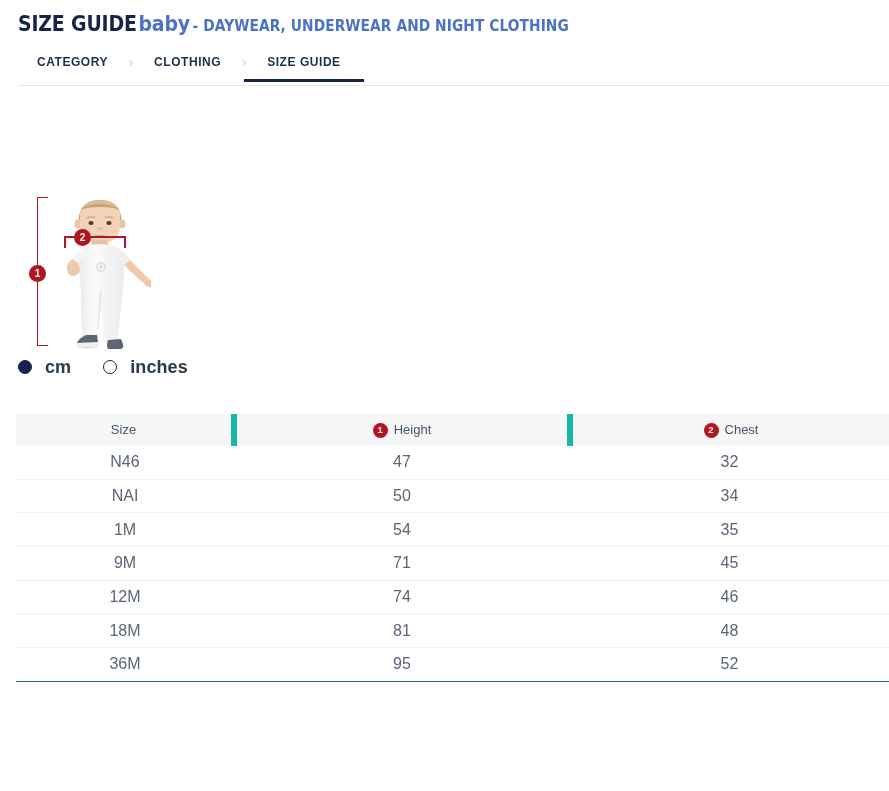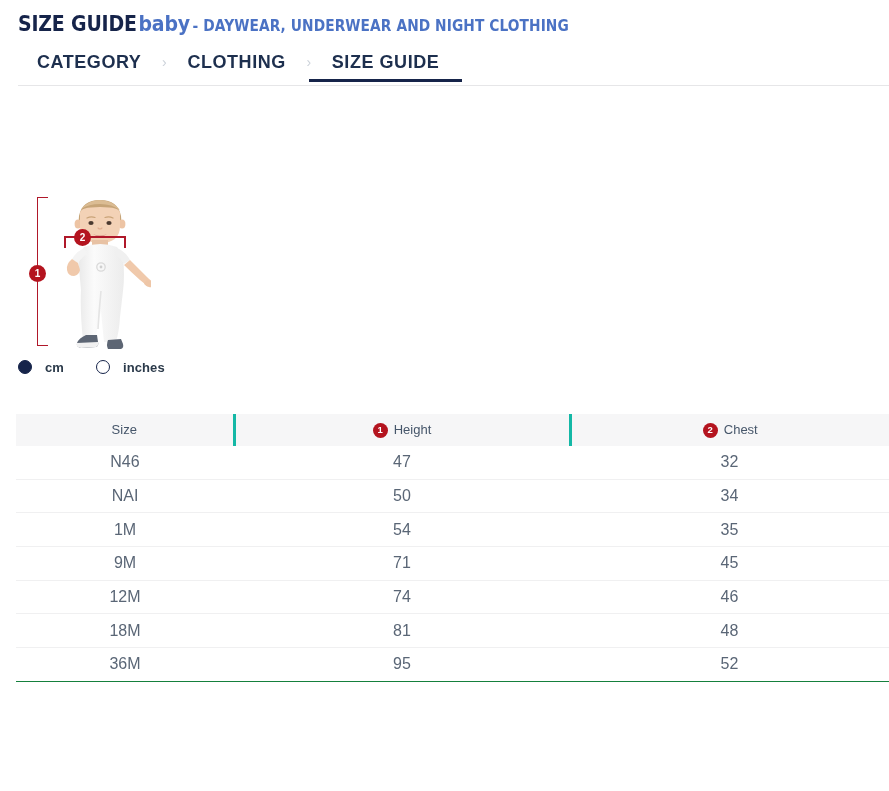--- a/index.html
+++ b/index.html
@@ -47,21 +47,21 @@
   
   .breadcrumb {
     position: absolute;
     left: 35px;
     top: 52px;
     display: flex;
     align-items: center;
     height: 30px;
   }
   .crumb {
-    font-size: 18px;
+    font-size: 12px;
     font-weight: bold;
     letter-spacing: 0.55px;
     color: #1d2f4e;
     padding: 0 2px 9px 2px;
     position: relative;
     cursor: pointer;
     line-height: 15px;
   }
   .crumb.active::after {
     content: "";
@@ -174,21 +174,21 @@
     box-sizing: border-box;
     border: 1.5px solid #16244a;
     background: #fff;
     flex: none;
   }
   .radio.checked {
     background: #16244a;
   }
   .unit-label {
     margin-left: 13px;
-    font-size: 13px;
+    font-size: 18px;
     font-weight: bold;
     color: #2b3a4a;
     letter-spacing: 0.1px;
   }
 
   
   .size-table {
     position: absolute;
     left: 16px;
     top: 414px;
@@ -199,21 +199,21 @@
   .size-table col.c-size   { width: 218px; }
   .size-table col.c-height { width: 336px; }
   .size-table col.c-chest  { width: 319px; }
 
   .size-table thead th {
     background: #f6f6f7;
     height: 32px;
     font-size: 13px;
     font-weight: normal;
     color: #46566a;
-    border-right: 3px solid #14b8a6;
+    border-right: 6px solid #14b8a6;
     padding: 0;
     vertical-align: middle;
   }
   .size-table thead th:last-child { border-right: none; }
 
   .th-inner {
     display: flex;
     align-items: center;
     justify-content: center;
     gap: 6px;

